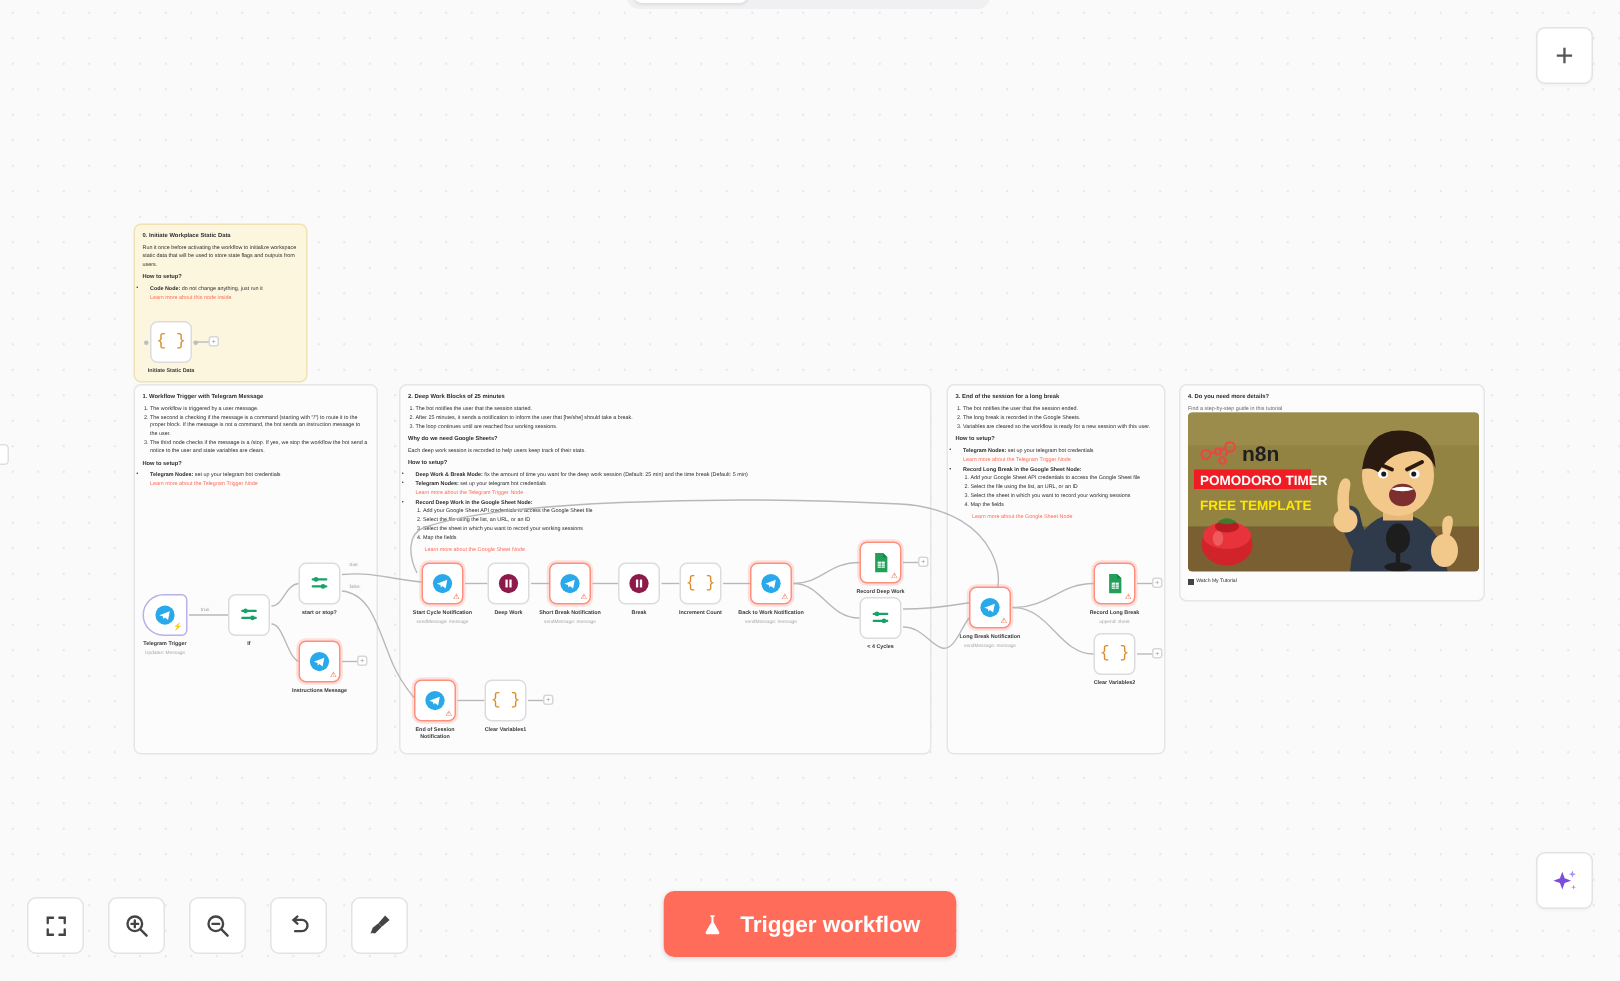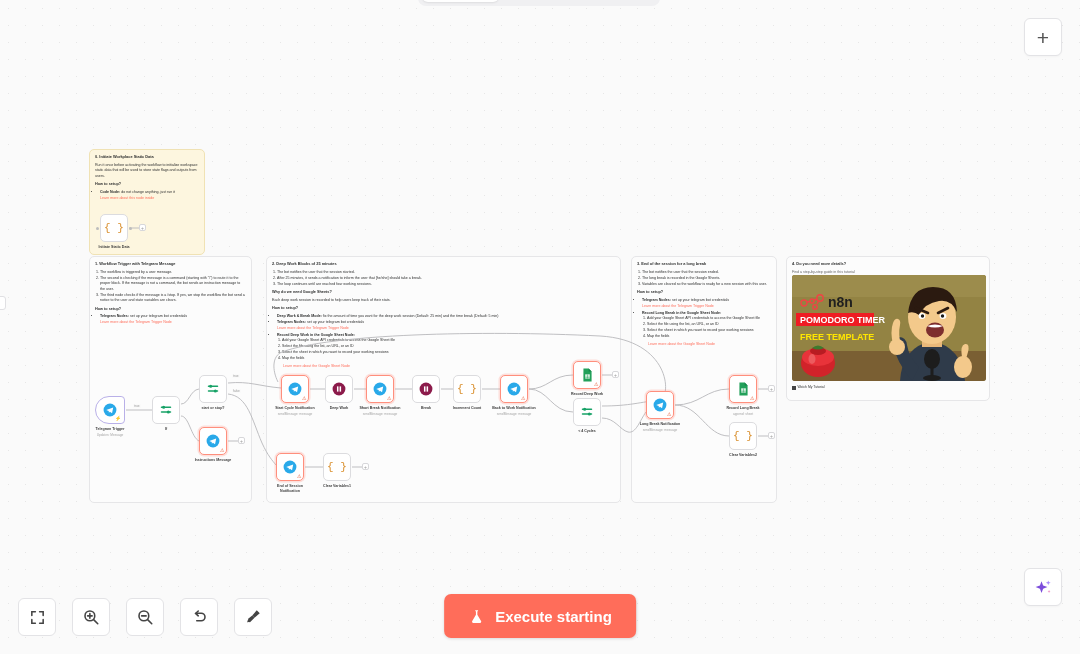--- a/index.html
+++ b/index.html
@@ -538,15 +538,15 @@
       <path d="M5 19l3 1" stroke="#fff" stroke-width="1"></path>
     </svg>
   </div>
 </div>
 
 <div class="exec-wrap">
   <button class="exec-btn">
     <svg width="17" height="17" viewBox="0 0 24 24">
       <path d="M10 3h4v1.5h-1v5l5.2 9A1.6 1.6 0 0116.8 21H7.2A1.6 1.6 0 015.8 18.5l5.2-9v-5h-1z" fill="#fff"></path>
     </svg>
-    <span>Execute starting</span>
+    <span>Trigger workflow</span>
   </button>
 </div>
 
 </body></html>

